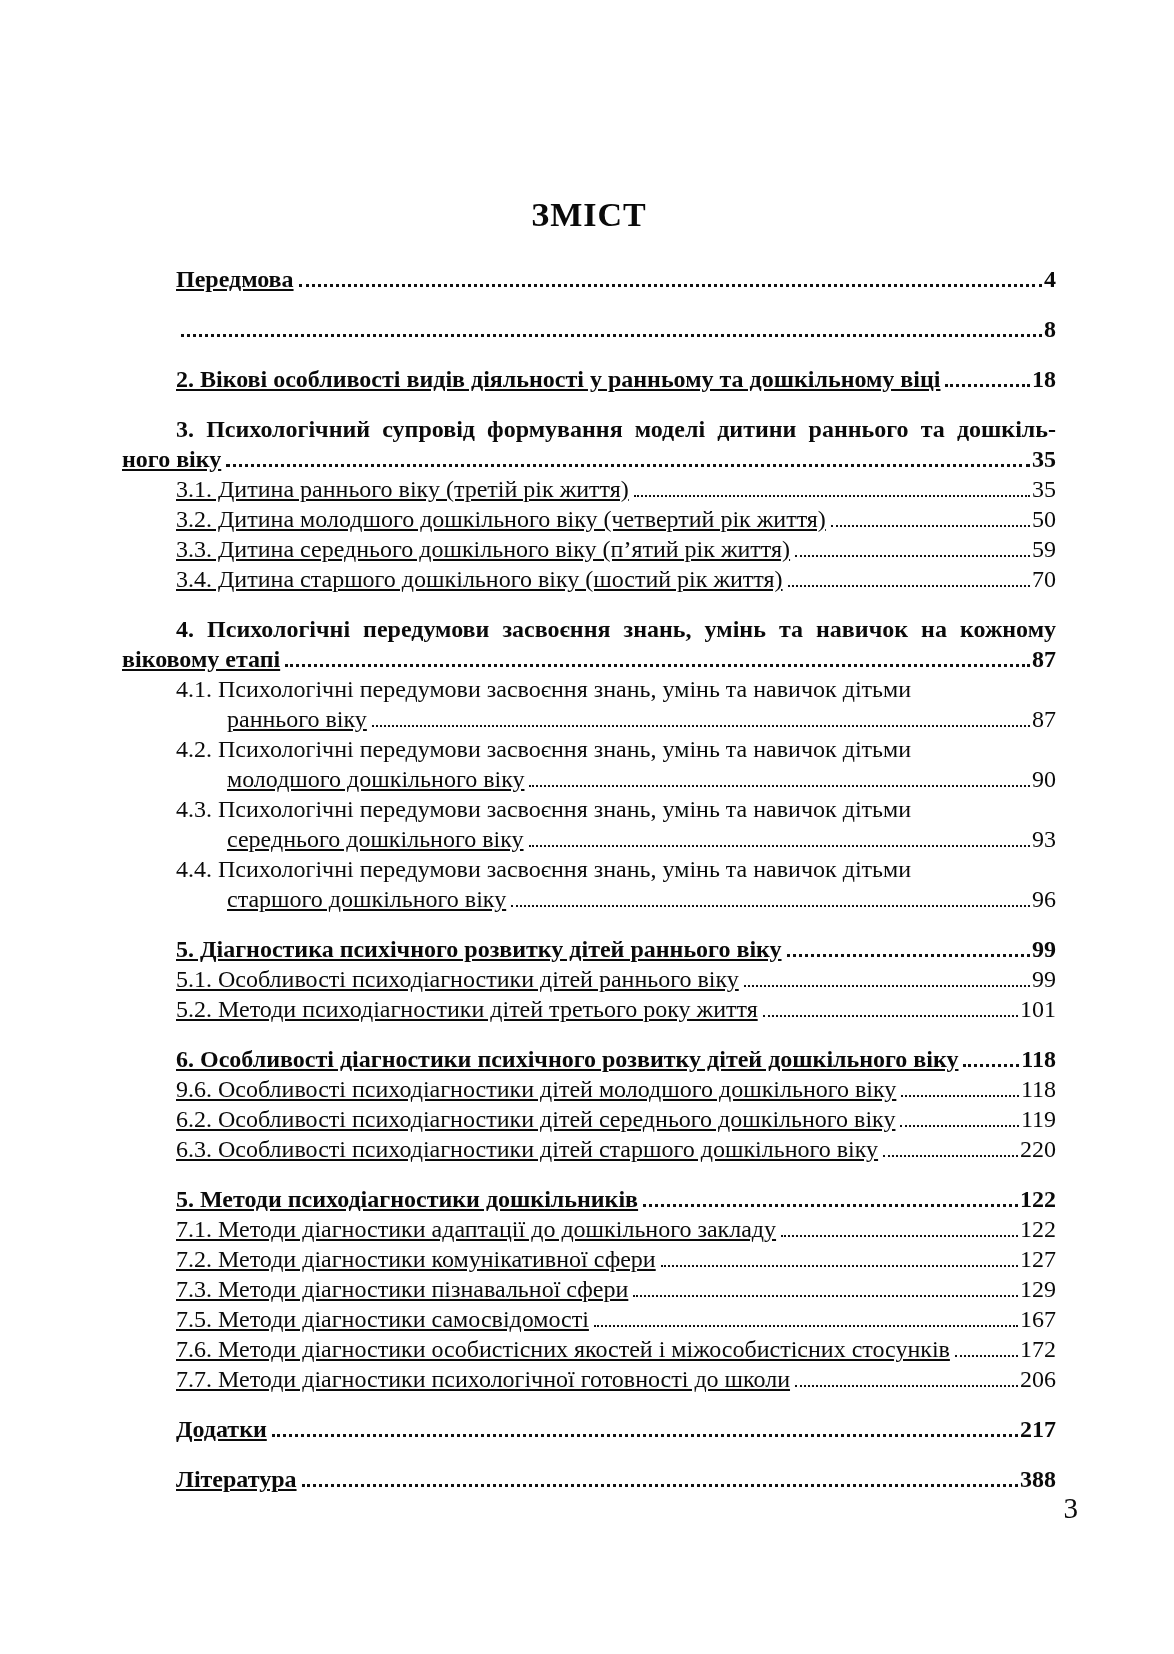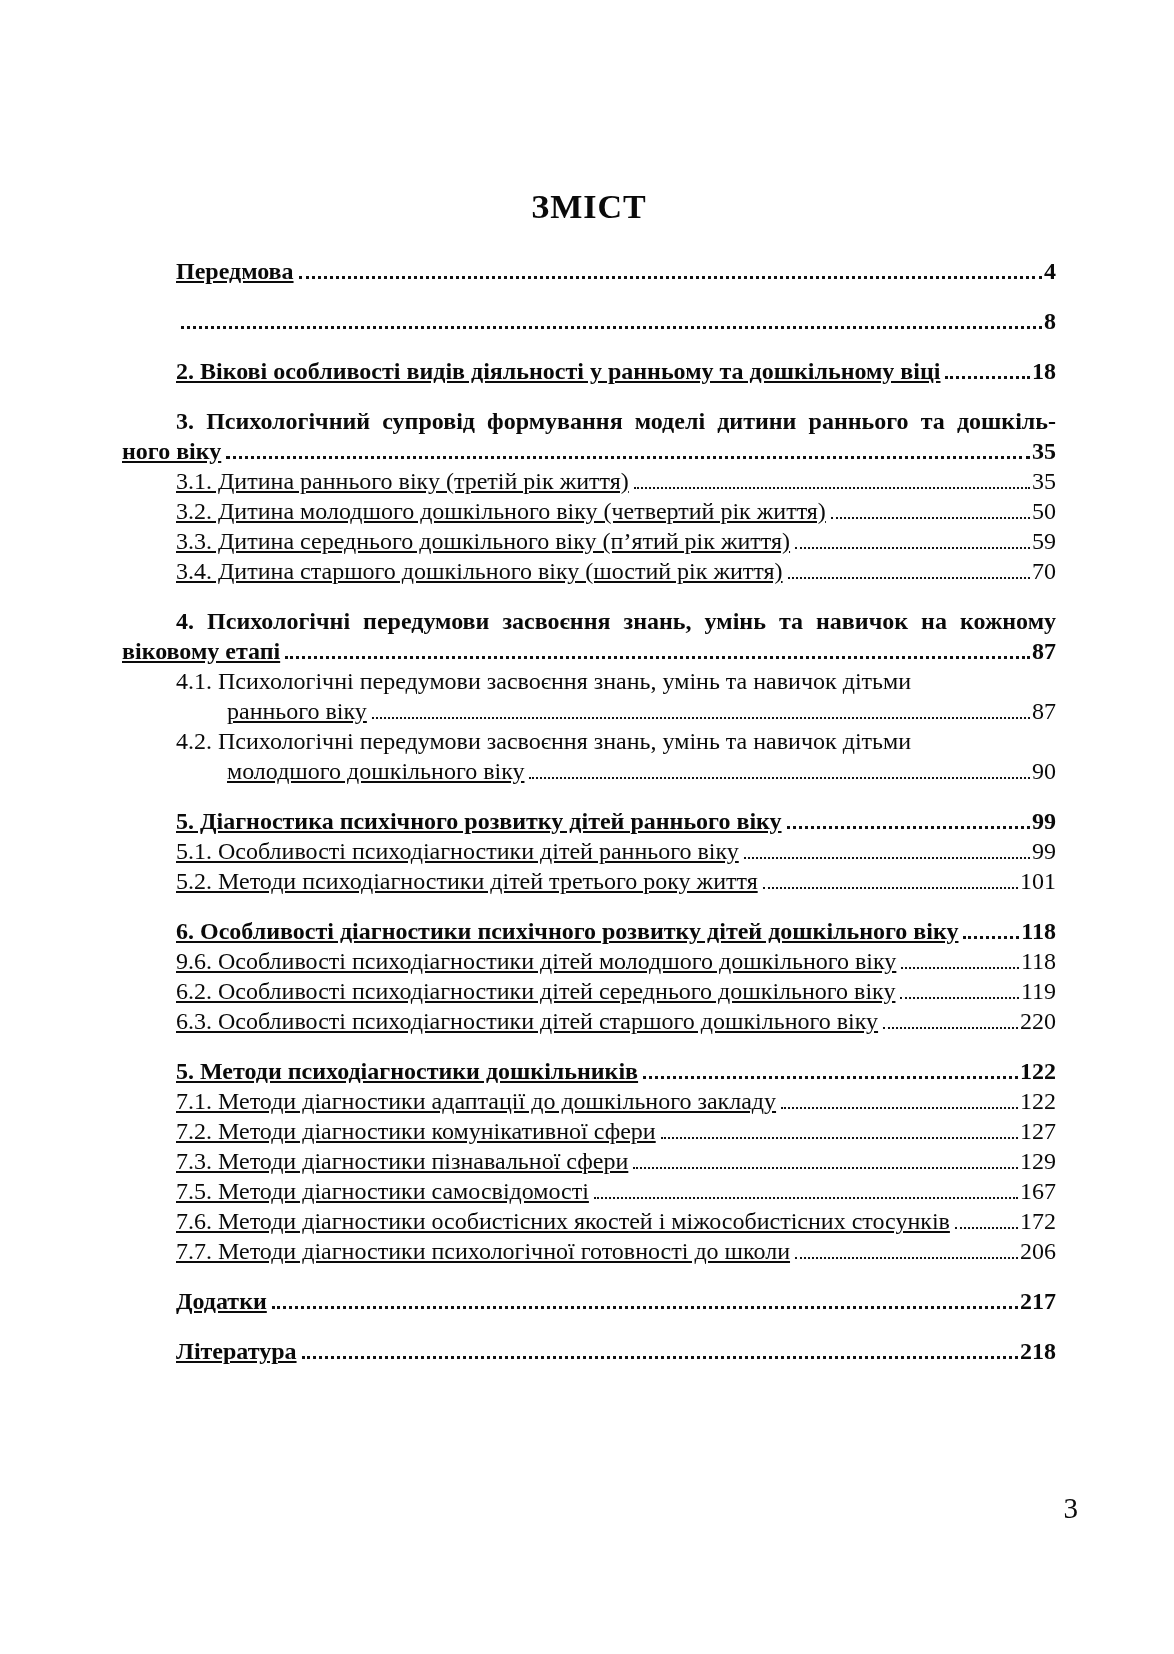--- a/index.html
+++ b/index.html
@@ -9,21 +9,21 @@
     height: 1654px;
     margin: 0 auto;
     background: #ffffff;
     box-sizing: border-box;
     padding: 188px 118px 0 122px;
     font-family: "Liberation Serif", serif;
     color: #0a0a0a;
     overflow: hidden;
   }
   .doc-title {
-    margin: 0 0 30px 0;
+    margin: 8px 0 30px 0;
     font-size: 34px;
     font-weight: bold;
     text-align: center;
     letter-spacing: 1px;
   }
   .toc { width: 100%; }
   .entry { font-size: 24px; line-height: 30px; font-weight: normal; }
   .entry.bold { font-weight: bold; margin-top: 20px; }
   .entry:first-child { margin-top: 0; }
   .line.first { padding-left: 54px; }
@@ -127,20 +127,36 @@
         </div>
       </div>
       <div class="entry">
         <div class="line first">4.2. Психологічні передумови засвоєння знань, умінь та навичок дітьми</div>
         <div class="line row wrap-deep">
           <span class="label">молодшого дошкільного віку</span>
           <span class="leader"></span>
           <span class="pg">90</span>
         </div>
       </div>
+      <div class="entry">
+        <div class="line first">4.3. Психологічні передумови засвоєння знань, умінь та навичок дітьми</div>
+        <div class="line row wrap-deep">
+          <span class="label">середнього дошкільного віку</span>
+          <span class="leader"></span>
+          <span class="pg">93</span>
+        </div>
+      </div>
+      <div class="entry">
+        <div class="line first">4.4. Психологічні передумови засвоєння знань, умінь та навичок дітьми</div>
+        <div class="line row wrap-deep">
+          <span class="label">старшого дошкільного віку</span>
+          <span class="leader"></span>
+          <span class="pg">96</span>
+        </div>
+      </div>
       <div class="entry bold">
         <div class="line row first">
           <span class="label">5. Діагностика психічного розвитку дітей раннього віку</span>
           <span class="leader"></span>
           <span class="pg">99</span>
         </div>
       </div>
       <div class="entry">
         <div class="line row first">
           <span class="label">5.1. Особливості психодіагностики дітей раннього віку</span>
@@ -236,18 +252,18 @@
         <div class="line row first">
           <span class="label">Додатки</span>
           <span class="leader"></span>
           <span class="pg">217</span>
         </div>
       </div>
       <div class="entry bold">
         <div class="line row first">
           <span class="label">Література</span>
           <span class="leader"></span>
-          <span class="pg">218</span>
+          <span class="pg">388</span>
         </div>
       </div>
     </div>
   <div class="folio">3</div>
 </div>
 
 </body></html>

